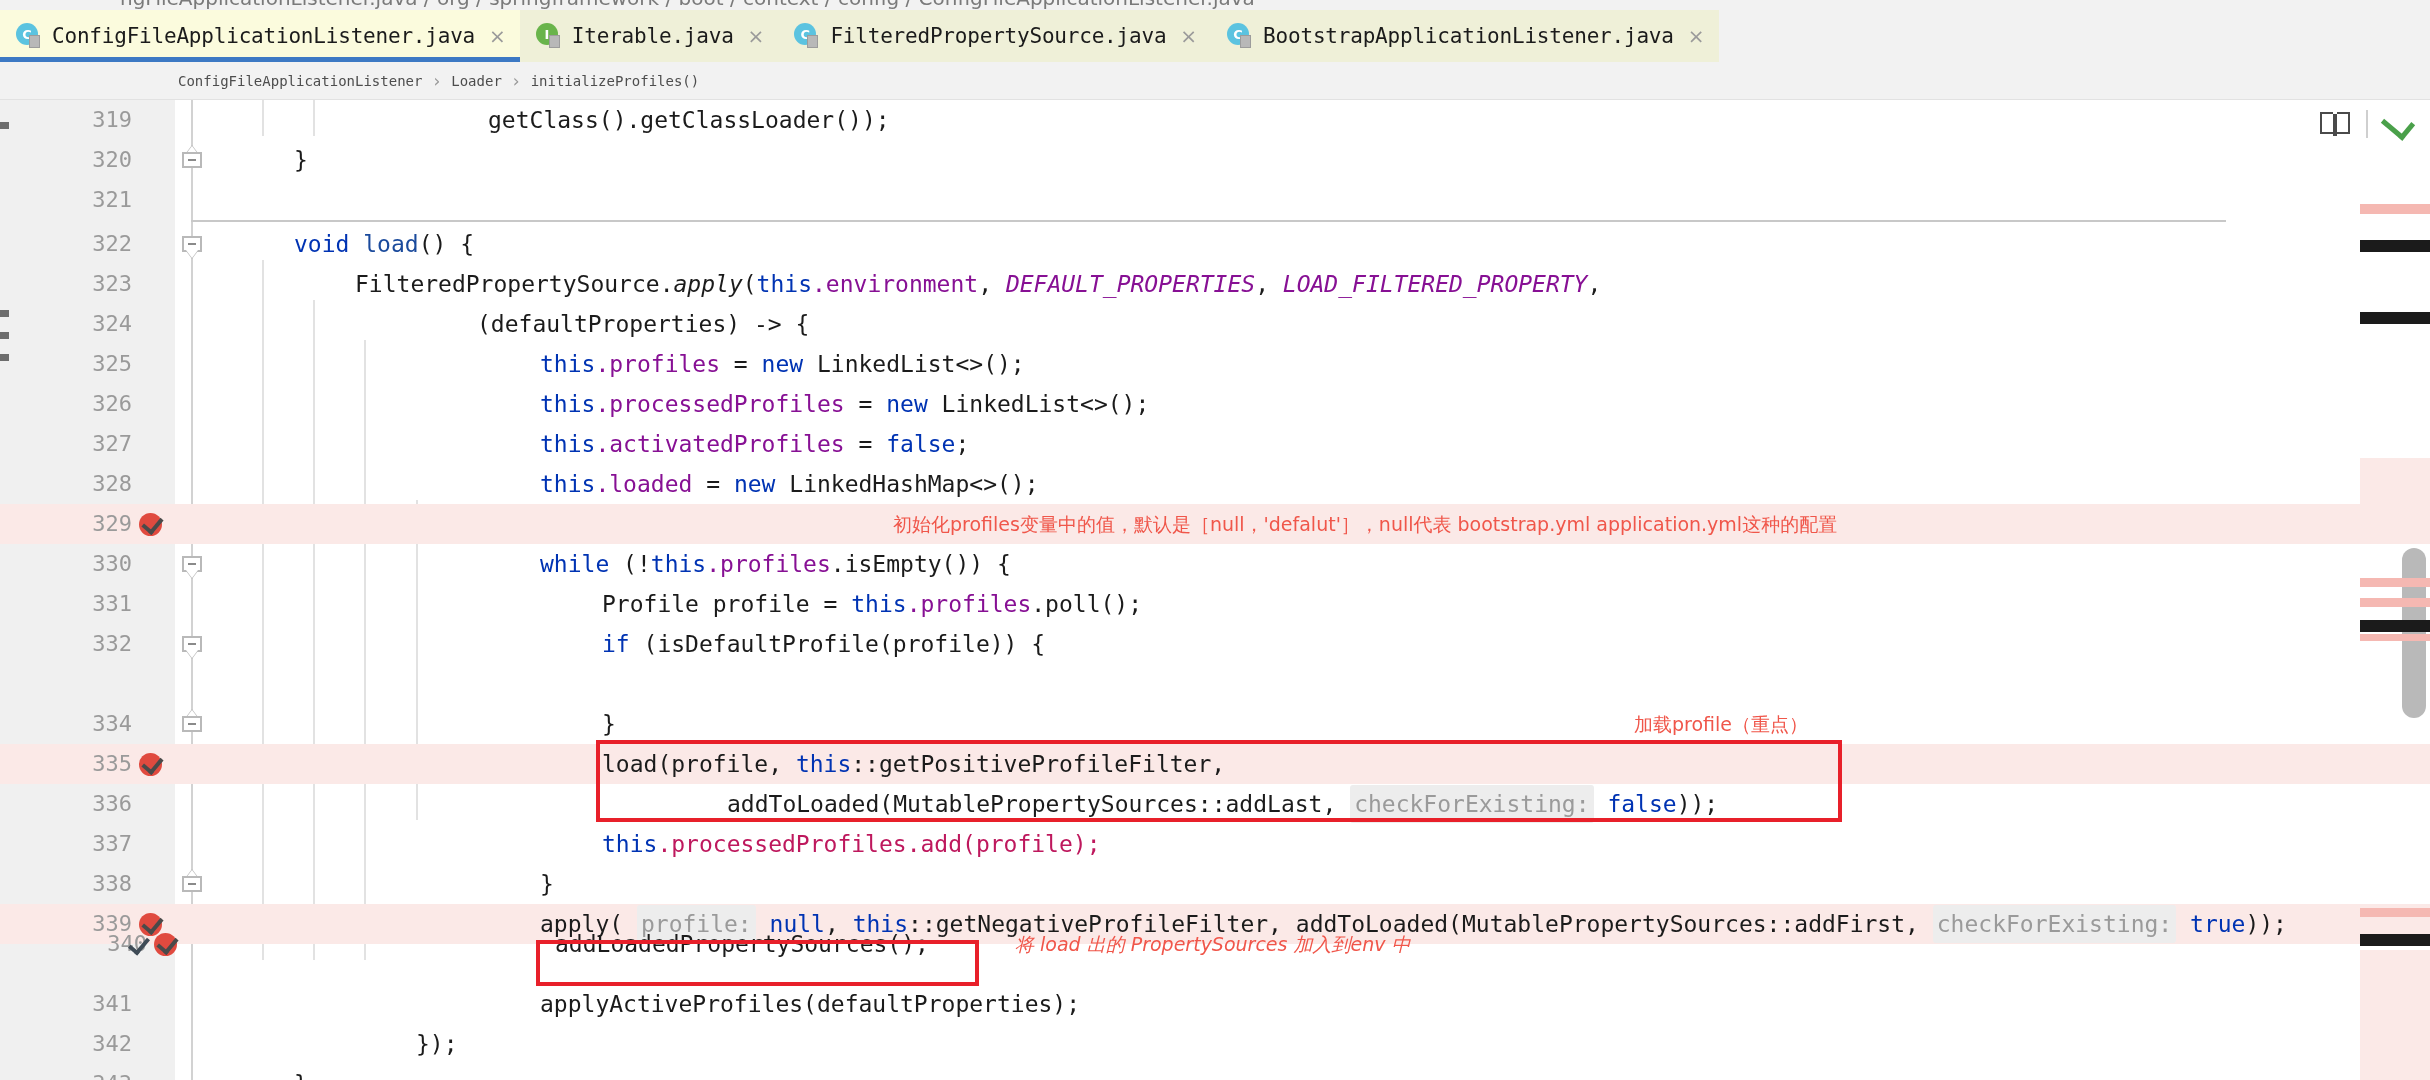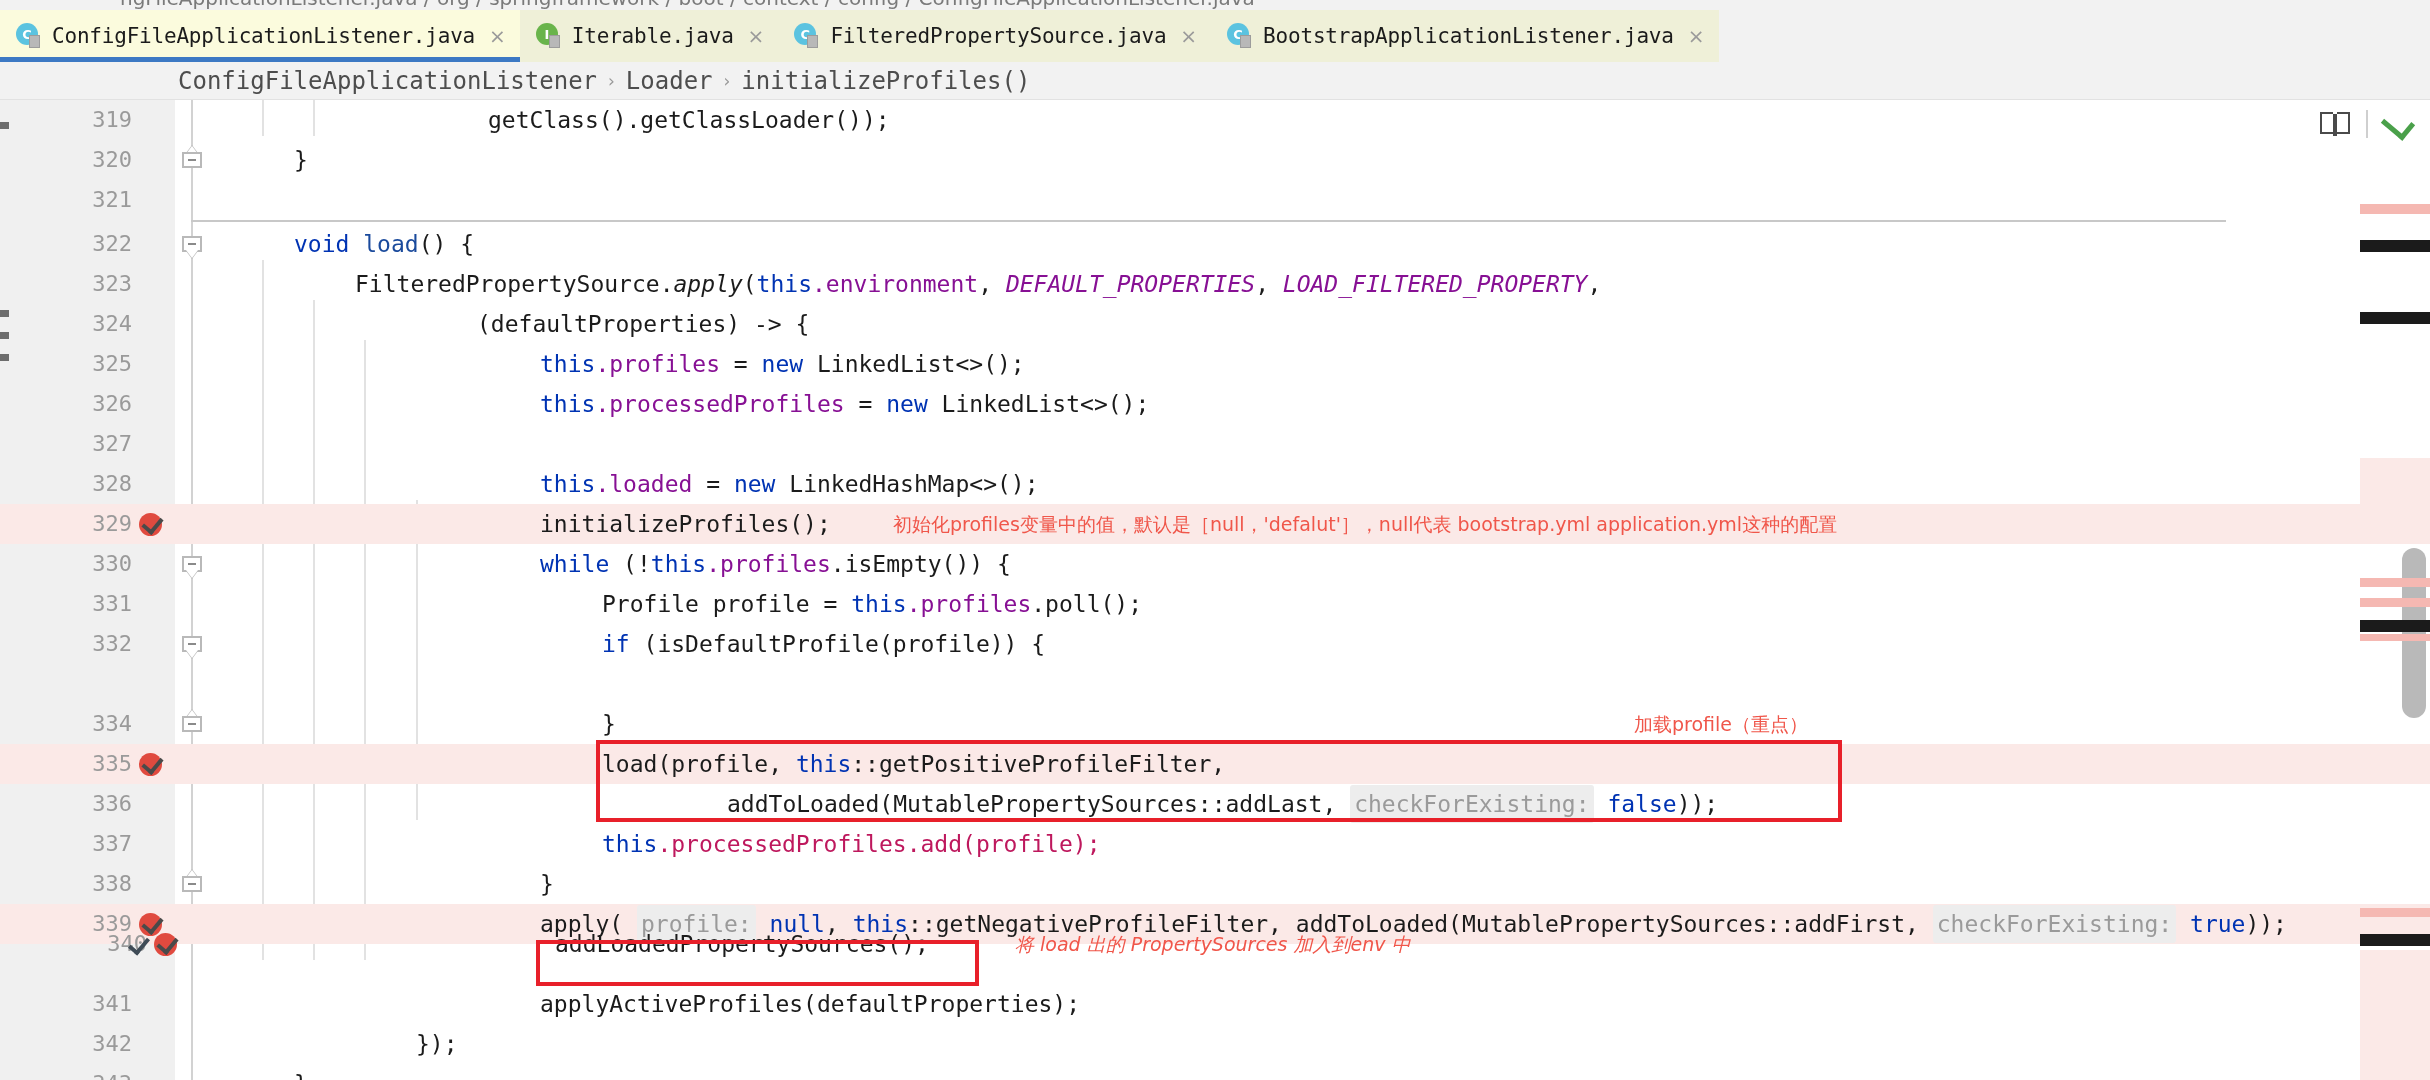--- a/index.html
+++ b/index.html
@@ -80,21 +80,21 @@
   
   .breadcrumb {
     position: absolute; top: 62px; left: 0; width: 2430px; height: 38px;
     background: #f2f2f2;
     display: flex; align-items: center;
     padding-left: 178px;
     border-bottom: 1px solid #e2e2e2;
   }
   .crumb {
     font-family: "DejaVu Sans Mono", monospace;
-    font-size: 24px; color: #4d4d4d; white-space: nowrap;
+    font-size: 14px; color: #4d4d4d; white-space: nowrap;
   }
   .crumb-sep {
     margin: 0 11px; font-family: "DejaVu Sans", sans-serif;
     font-size: 17px; color: #9a9a9a;
   }
 
   
   .editor {
     position: absolute; top: 100px; left: 0;
     width: 2430px; height: 980px;
@@ -392,35 +392,35 @@
 
     <div class="row" style="top:284px;">
       <span class="lineno">326</span>
       <span class="gutter-icons"></span>
       <span class="code" style="left:540px;"><span class="kw">this</span><span class="fld">.processedProfiles</span> = <span class="kw">new</span> <span>LinkedList&lt;&gt;();</span></span>
     </div>
 
     <div class="row" style="top:324px;">
       <span class="lineno">327</span>
       <span class="gutter-icons"></span>
+      <span class="code" style="left:540px;"><span class="kw">this</span><span class="fld">.activatedProfiles</span> = <span class="kw">false</span>;</span>
     </div>
 
     <div class="row" style="top:364px;">
       <span class="lineno">328</span>
       <span class="gutter-icons"></span>
       <span class="code" style="left:540px;"><span class="kw">this</span><span class="fld">.loaded</span> = <span class="kw">new</span> <span>LinkedHashMap&lt;&gt;();</span></span>
     </div>
 
     <div class="row hl" style="top:404px;">
       <span class="code-hl-bg"></span>
       <span class="lineno">329</span>
       <span class="gutter-icons">
         <span class="bp"></span>
       </span>
-      <span class="code" style="left:540px;"><span>initializeProfiles();</span></span>
       <span class="anno" style="left:893px;">初始化profiles变量中的值，默认是［null，'defalut'］，null代表 bootstrap.yml application.yml这种的配置</span>
     </div>
 
     <div class="row" style="top:444px;">
       <span class="lineno">330</span>
       <span class="gutter-icons"></span>
       <span class="foldmark down">
           <span class="sq"></span>
           <span class="pt"></span>
         </span>

